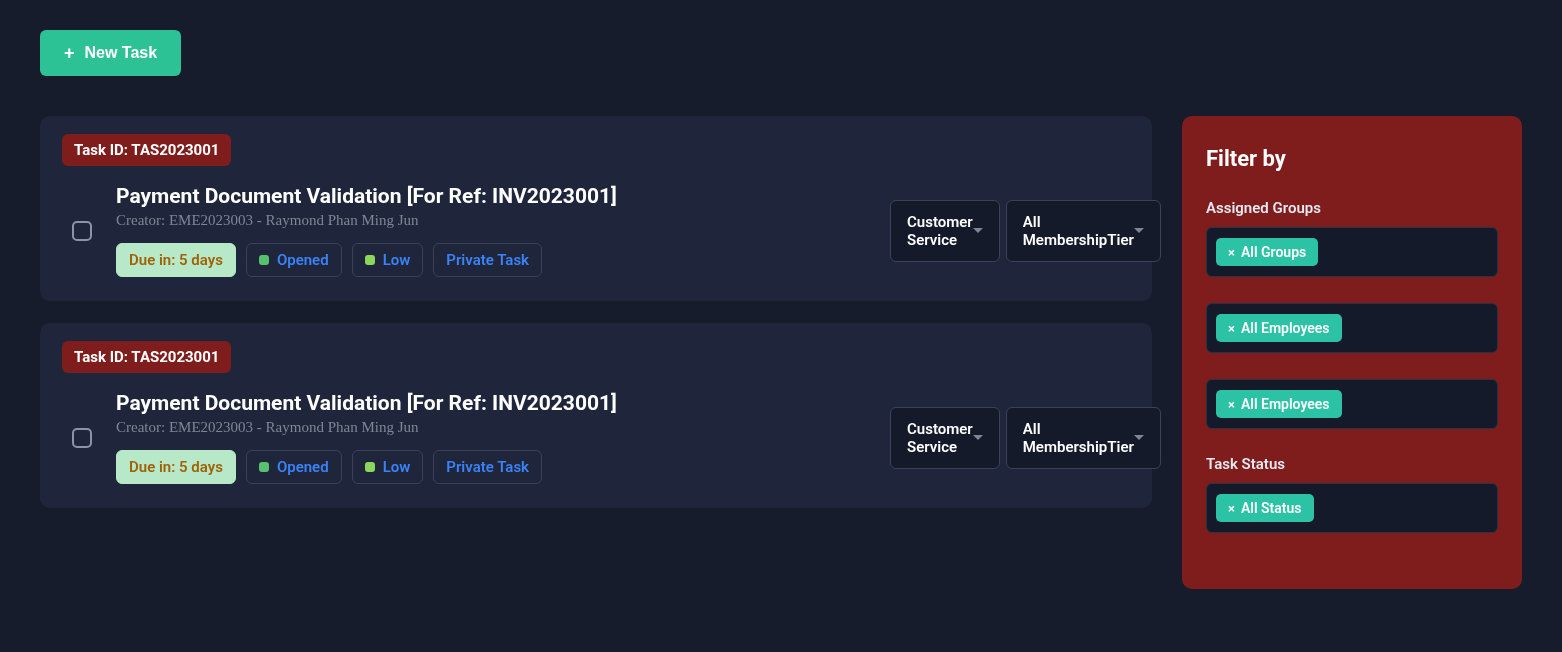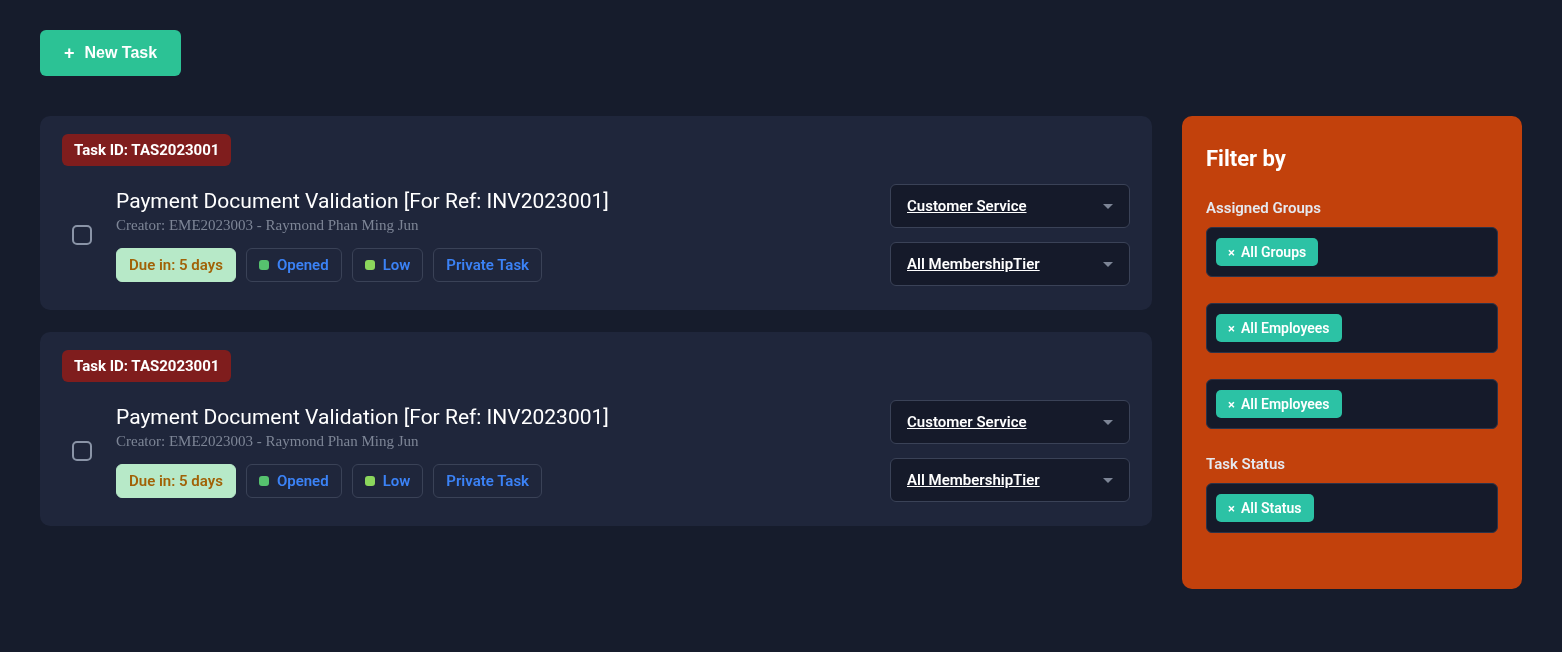--- a/index.html
+++ b/index.html
@@ -42,21 +42,21 @@
   }
   .content-row {
     display: flex;
     gap: 30px;
   }
   .tasks-col {
     flex: 1;
   }
   .filter-col {
     width: 340px;
-    background: #c2410c;
+    background: #7f1d1d;
     border-radius: 10px;
     padding: 30px 24px;
   }
   .task-card {
     background: #1f263b;
     border-radius: 10px;
     padding: 18px 22px 24px 22px;
     margin-bottom: 22px;
   }
   .task-id-badge {
@@ -82,21 +82,21 @@
     background: transparent;
     cursor: pointer;
     flex-shrink: 0;
     margin-left: 10px;
   }
   .task-main {
     flex: 1;
   }
   .task-title {
     font-size: 21px;
-    font-weight: 400;
+    font-weight: 700;
     color: #ffffff;
     margin-bottom: 4px;
   }
   .task-creator {
     font-size: 15px;
     color: #7d8596;
     margin-bottom: 14px;
     font-family: Liberation Serif, serif;
   }
   .pill-row {
@@ -123,25 +123,24 @@
   .dot {
     width: 10px;
     height: 10px;
     border-radius: 3px;
     display: inline-block;
   }
   .dot.green { background: #56c26e; }
   .dot.lime { background: #8bd65c; }
   .selects-col {
     display: flex;
-    flex-direction: column;
-    gap: 14px;
+    flex-direction: row;
+    gap: 6px;
     width: 240px;
     flex-shrink: 0;
-    text-decoration: underline;
   }
   .select-box {
     background: #151a2a;
     border: 1px solid #3a4257;
     border-radius: 6px;
     padding: 12px 16px;
     font-size: 15px;
     font-weight: 600;
     color: #ffffff;
     display: flex;

